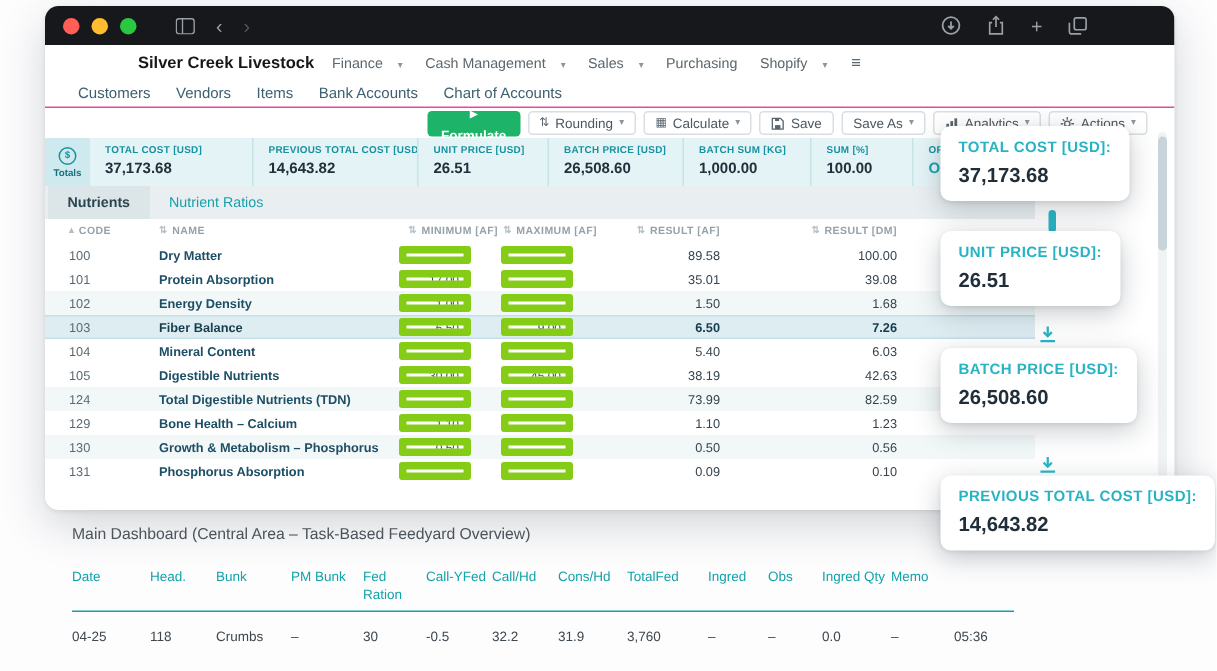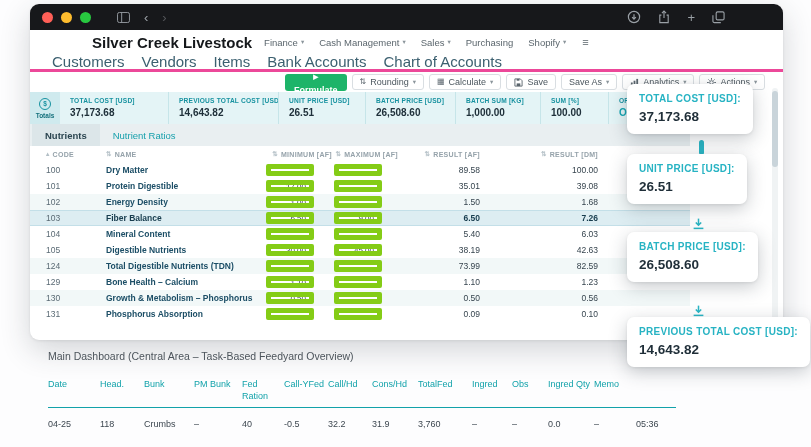--- a/index.html
+++ b/index.html
@@ -13,27 +13,27 @@
 .chrome{position:absolute;left:0;top:0;right:0;height:26px;background:#17181b;display:flex;align-items:center;padding:0 12px;}
 .dot{width:11px;height:11px;border-radius:50%;margin-right:8px;flex:none;}
 .dot.red{background:#ff5f57}.dot.yellow{background:#febc2e}.dot.green{background:#28c840}
 .chrome-icon{color:#9aa0a6;font-size:13px;line-height:1;margin-left:14px;display:inline-flex;align-items:center;}
 .chrome-icon.dim{color:#55565a;}
 .chrome-right{margin-left:auto;display:flex;gap:17px;align-items:center;margin-right:46px;}
 .chrome-right .chrome-icon{margin-left:0;}
 
 
 .appbar{position:absolute;left:0;top:26px;right:0;height:24px;display:flex;align-items:center;padding-left:14px;}
-.app-title{font-size:15px;font-weight:700;color:#15181b;margin-right:12px;white-space:nowrap;padding-left:48px;}
+.app-title{font-size:11px;font-weight:700;color:#15181b;margin-right:12px;white-space:nowrap;padding-left:48px;}
 .menu{display:flex;gap:15px;align-items:center;font-size:9.5px;color:#5b666d;}
-.menu-item{display:inline-flex;align-items:center;gap:3px;white-space:nowrap;}
+.menu-item{display:inline-flex;align-items:flex-end;gap:10px;white-space:nowrap;}
 .caret{font-size:6.5px;color:#8b959b;line-height:1;}
 .hamburger{margin-left:16px;font-size:11px;color:#5b666d;}
 .subnav{position:absolute;left:0;top:50px;right:0;height:18px;display:flex;gap:17px;align-items:center;padding-left:22px;
-  font-size:15px;color:#3c6070;border-bottom:3px solid #ec4899;}
+  font-size:10px;color:#3c6070;border-bottom:1px solid #ec4899;}
 .subnav-item{white-space:nowrap;}
 
 
 .toolbar{position:absolute;left:0;top:68px;right:0;height:20px;display:flex;gap:5px;align-items:center;padding-left:255px;}
 .btn{height:16px;display:inline-flex;align-items:center;gap:4px;padding:0 7px;background:#fff;border:1px solid #d9dee2;
   border-radius:3px;font-size:9px;color:#4c575f;font-family:inherit;white-space:nowrap;}
 .tb-icon{display:inline-flex;align-items:center;font-size:8px;color:#5a656d;line-height:1;}
 .btn-formulate{height:17px;background:#1db469;border:none;color:#fff;font-weight:700;border-radius:3px;padding:0 9px;
   display:inline-flex;gap:5px;align-items:center;font-size:9px;font-family:inherit;flex-direction:column;}
 .play{font-size:6.5px;line-height:1;}
@@ -308,21 +308,21 @@
             <input style="">
           </span>
           <span class="cellmax">
             <input style="">
           </span>
           <span class="raf">89.58</span>
           <span class="rdm">100.00</span>
         </div>
         <div class="row">
           <span class="code">101</span>
-          <span class="name">Protein Digestible</span>
+          <span class="name">Protein Absorption</span>
           <span class="cellmin">
             <input value="17.00" style="">
           </span>
           <span class="cellmax">
             <input style="">
           </span>
           <span class="raf">35.01</span>
           <span class="rdm">39.08</span>
         </div>
         <div class="row tinted">
@@ -466,21 +466,21 @@
         <span class="dash-h">Ingred</span>
         <span class="dash-h">Obs</span>
         <span class="dash-h">Ingred Qty</span>
         <span class="dash-h">Memo</span>
         <span class="dash-h"></span>
         <div class="dash-rule"></div>
         <span class="dash-c">04-25</span>
         <span class="dash-c">118</span>
         <span class="dash-c">Crumbs</span>
         <span class="dash-c">–</span>
-        <span class="dash-c">40</span>
+        <span class="dash-c">30</span>
         <span class="dash-c">-0.5</span>
         <span class="dash-c">32.2</span>
         <span class="dash-c">31.9</span>
         <span class="dash-c">3,760</span>
         <span class="dash-c">–</span>
         <span class="dash-c">–</span>
         <span class="dash-c">0.0</span>
         <span class="dash-c">–</span>
         <span class="dash-c">05:36</span>
       </div>

